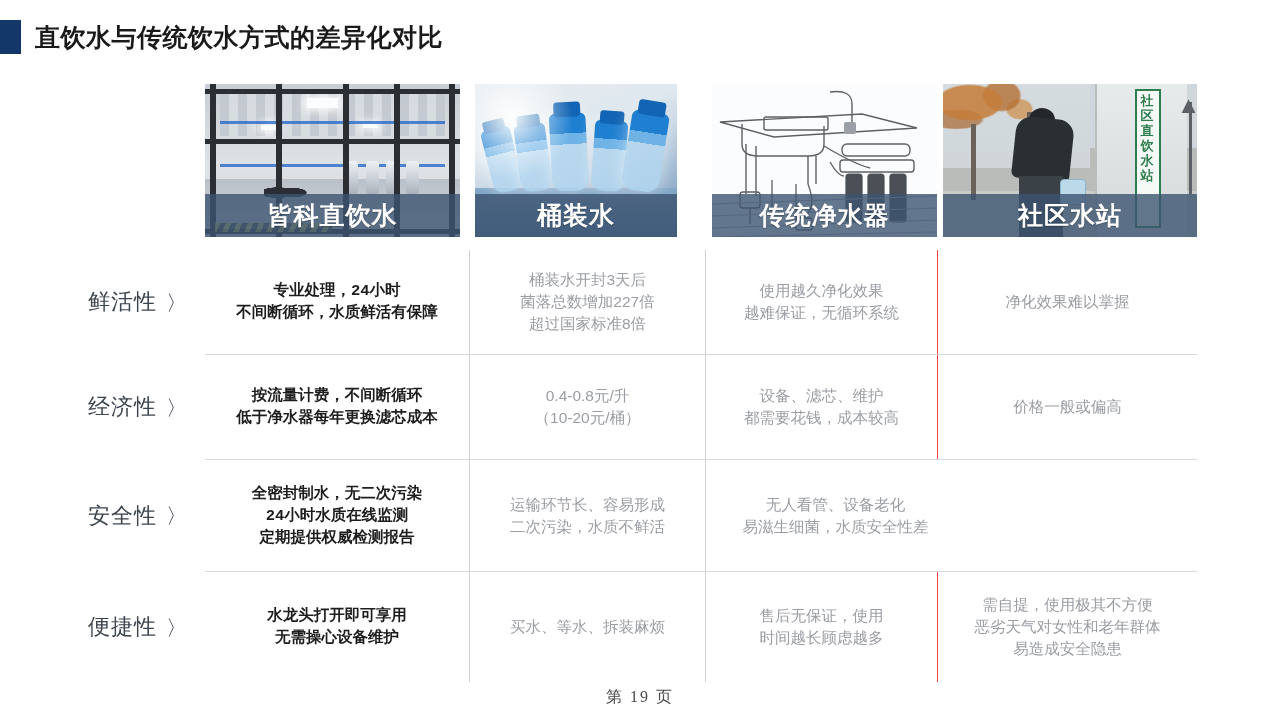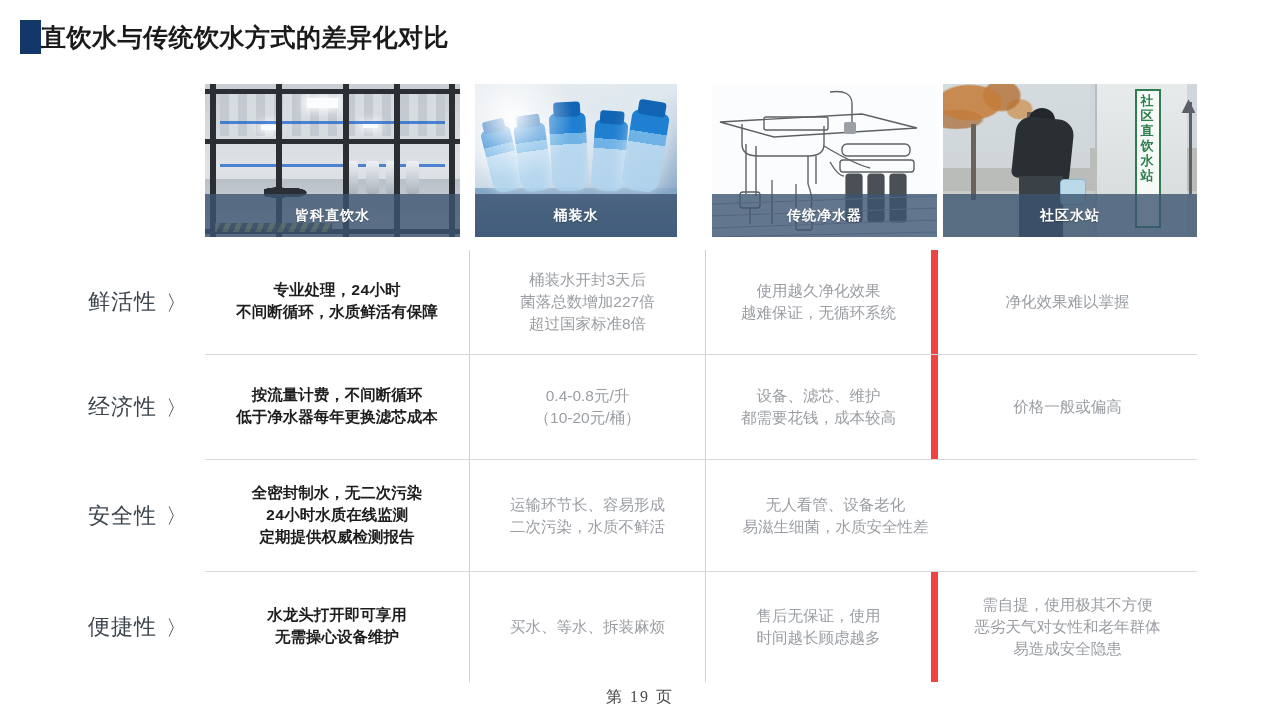--- a/index.html
+++ b/index.html
@@ -6,22 +6,22 @@
   html, body {
     width: 1280px; height: 720px;
     background: #ffffff;
     font-family: "Liberation Sans", "DejaVu Sans", sans-serif;
     overflow: hidden;
   }
   .slide { position: relative; width: 1280px; height: 720px; background:#fff; }
 
   
   .title-row {
-    position: absolute; left: 20px; top: 20px;
-    display: flex; 
+    position: absolute; left: 0; top: 20px;
+    display: flex; gap: 14px;
   }
   .title-accent {
     width: 21px; height: 34px;
     background: #14376a;
   }
   .title-text {
     font-size: 25px; font-weight: bold; color: #1a1a1a;
     letter-spacing: 0.5px; line-height: 34px;
   }
 
@@ -31,21 +31,21 @@
     position: absolute; top: 0; height: 153px;
     overflow: hidden; background: #4d7c0f;
   }
   .card-art { position: absolute; inset: 0; }
   .card-label {
     position: absolute; left: 0; right: 0; bottom: 0; height: 43px;
     background: rgba(60,84,112,0.80);
     display: flex; align-items: center; justify-content: center;
   }
   .card-label span {
-    color: #ffffff; font-size: 14px; font-weight: bold; letter-spacing: 1px;
+    color: #ffffff; font-size: 25px; font-weight: bold; letter-spacing: 1px;
     text-shadow: 0 1px 1px rgba(0,0,0,.25);
   }
 
   
   .art1 { background: linear-gradient(#c9ced4, #dfe3e7 55%, #cdd2d7); }
   .art1 .ceil { position:absolute; left:6%; top:4%; width:88%; height:30%;
      background: repeating-linear-gradient(90deg,#c3c9d0 0 9px,#d8dde2 9px 18px),
                  repeating-linear-gradient(0deg,#c3c9d0 0 8px,#d8dde2 8px 16px);
      opacity:.9; }
   .art1 .panel { position:absolute; background:#fbfdff; box-shadow:0 0 10px 3px rgba(255,255,255,.9); }
@@ -122,21 +122,21 @@
   }
   .rowlabel .lbl { font-size: 22px; color: #3c444d; letter-spacing: 1px; }
   .rowlabel .chev { font-size: 21px; color: #3c444d; font-weight: 300; line-height: 1; }
 
   .cell {
     display: flex; align-items: center; justify-content: center;
     text-align: center; padding: 10px 8px; line-height: 1.42;
   }
   .c1 { width: 265px; border-right: 1px solid #cfd3d7; font-family: Liberation Mono, monospace; }
   .c2 { width: 236px; border-right: 1px solid #cfd3d7; }
-  .c3 { width: 232px; border-right: 7px solid #ef4444; }
+  .c3 { width: 232px; border-right: 1px solid #ef4444; }
   .c4 { width: 259px; justify-content: center; }
   .c1 .txt { color: #1d1d1d; font-weight: bold; font-size: 15.5px; }
   .c2 .txt, .c3 .txt, .c4 .txt { color: #9a9ea3; font-size: 15.5px; }
 
   .r1 { height: 104px; }
   .r2 { height: 105px; }
   .r3 { height: 112px; }
   .r4 { height: 111px; }
 
   

